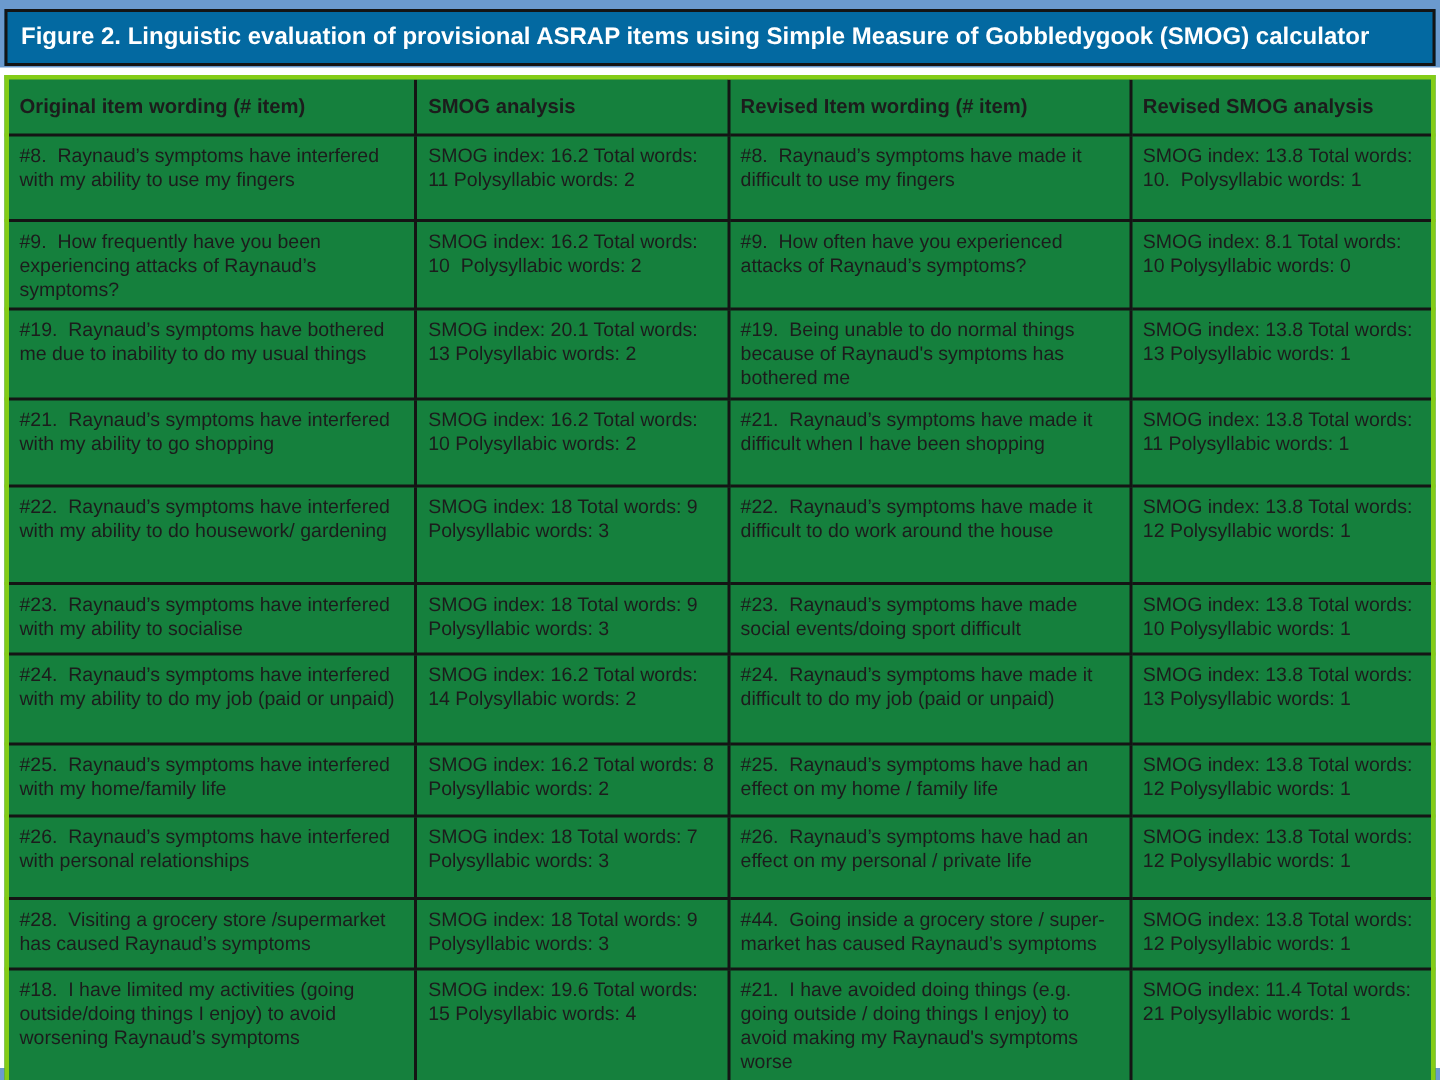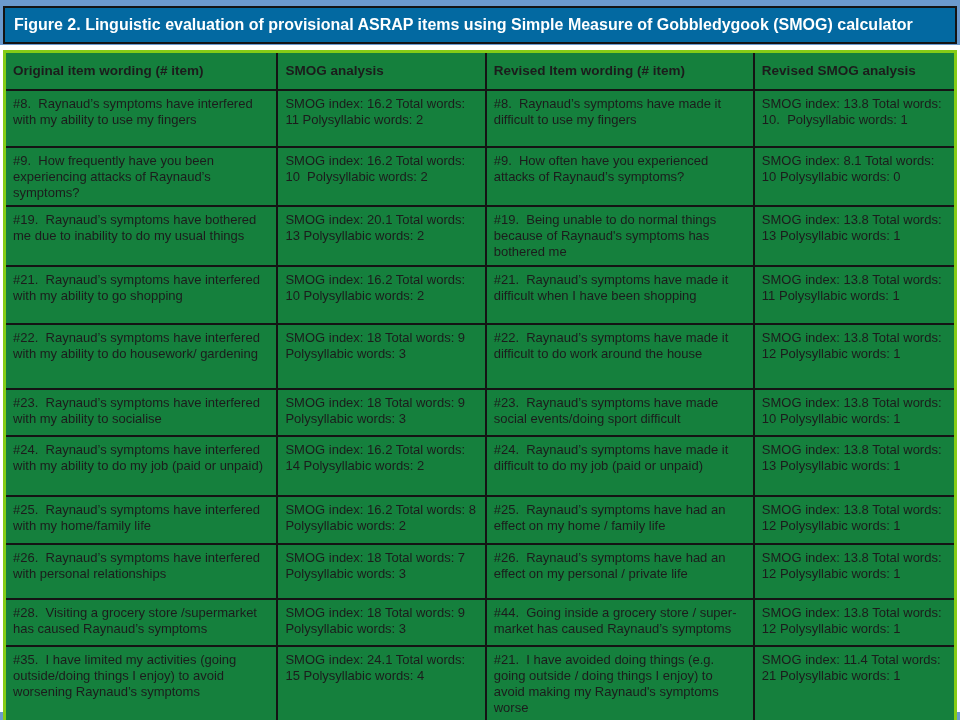--- a/index.html
+++ b/index.html
@@ -157,20 +157,20 @@
           <td>#26.  Raynaud’s symptoms have had an effect on my personal / private life</td>
           <td>SMOG index: 13.8 Total words: 12 Polysyllabic words: 1</td>
         </tr>
         <tr>
           <td>#28.  Visiting a grocery store /supermarket has caused Raynaud’s symptoms</td>
           <td>SMOG index: 18 Total words: 9 Polysyllabic words: 3</td>
           <td>#44.  Going inside a grocery store / super-market has caused Raynaud’s symptoms</td>
           <td>SMOG index: 13.8 Total words: 12 Polysyllabic words: 1</td>
         </tr>
         <tr>
-          <td>#35.  I have limited my activities (going outside/doing things I enjoy) to avoid worsening Raynaud’s symptoms</td>
-          <td>SMOG index: 24.1 Total words: 15 Polysyllabic words: 4</td>
+          <td>#18.  I have limited my activities (going outside/doing things I enjoy) to avoid worsening Raynaud’s symptoms</td>
+          <td>SMOG index: 19.6 Total words: 15 Polysyllabic words: 4</td>
           <td>#21.  I have avoided doing things (e.g. going outside / doing things I enjoy) to avoid making my Raynaud's symptoms worse</td>
           <td>SMOG index: 11.4 Total words: 21 Polysyllabic words: 1</td>
         </tr>
       </tbody>
   </table>
 </div>
 
 </body></html>

